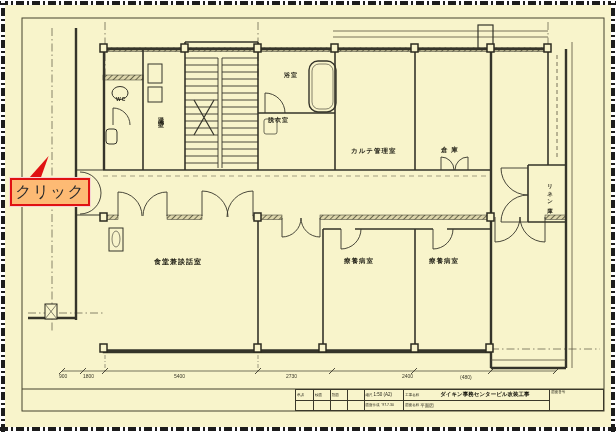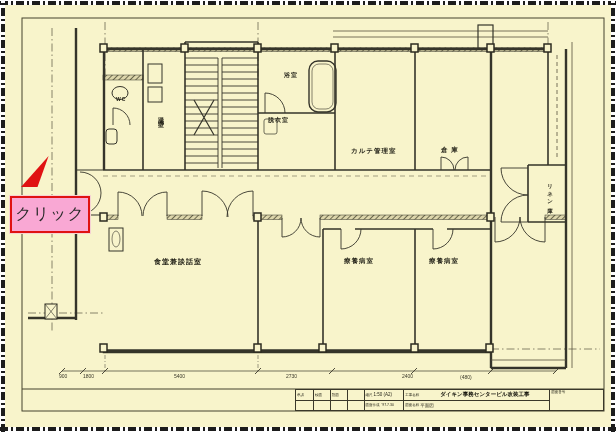--- a/index.html
+++ b/index.html
@@ -13,21 +13,21 @@
   .ant.top{left:0;right:0;top:1px;height:4px;}
   .ant.bot{left:0;right:0;bottom:1px;height:4px;}
   .ant.lft{top:0;bottom:0;left:1px;width:4px;}
   .ant.rgt{top:0;bottom:0;right:1px;width:4px;}
   svg.plan{position:absolute;left:0;top:0;}
   
   .lbl{position:absolute;color:#201f15;font-weight:700;white-space:nowrap;letter-spacing:1px;line-height:1;}
   .vert{writing-mode:vertical-rl;letter-spacing:2px;}
   .dim{position:absolute;color:#3a382a;font-size:5px;font-weight:400;letter-spacing:0;}
   
-  .callout-box{position:absolute;left:10px;top:196px;width:80px;height:37px;background:#f9a8d4;border:2px solid #e01212;box-sizing:border-box;display:flex;align-items:center;justify-content:center;z-index:30;box-shadow:0 0 0 1px #f6d3d3;}
+  .callout-box{position:absolute;left:10px;top:178px;width:80px;height:28px;background:#fdba74;border:2px solid #e01212;box-sizing:border-box;display:flex;align-items:center;justify-content:center;z-index:30;box-shadow:0 0 0 1px #f6d3d3;}
   .callout-box span{font-size:16px;color:#2b2b2b;letter-spacing:1px;}
   .callout-arrow{position:absolute;left:21px;top:156px;width:30px;height:31px;background:#e01212;clip-path:polygon(92% 0,0 100%,55% 100%);z-index:29;}
   
   .tblock{position:absolute;left:295px;top:389px;width:309px;height:22px;border:1px solid #3a382a;box-sizing:border-box;display:flex;background:#f8f4cb;z-index:5;}
   .tb-cell{border-left:1px solid #3a382a;box-sizing:border-box;display:flex;flex-direction:column;overflow:hidden;}
   .tb-cell:first-child{border-left:none;}
   .tb-row{flex:1;border-top:1px solid #3a382a;box-sizing:border-box;display:flex;align-items:center;overflow:hidden;}
   .tb-row:first-child{border-top:none;}
   .t35{font-size:3.5px;color:#26251a;padding:0 1px;white-space:nowrap;}
   .t45{font-size:4.5px;color:#26251a;white-space:nowrap;}

